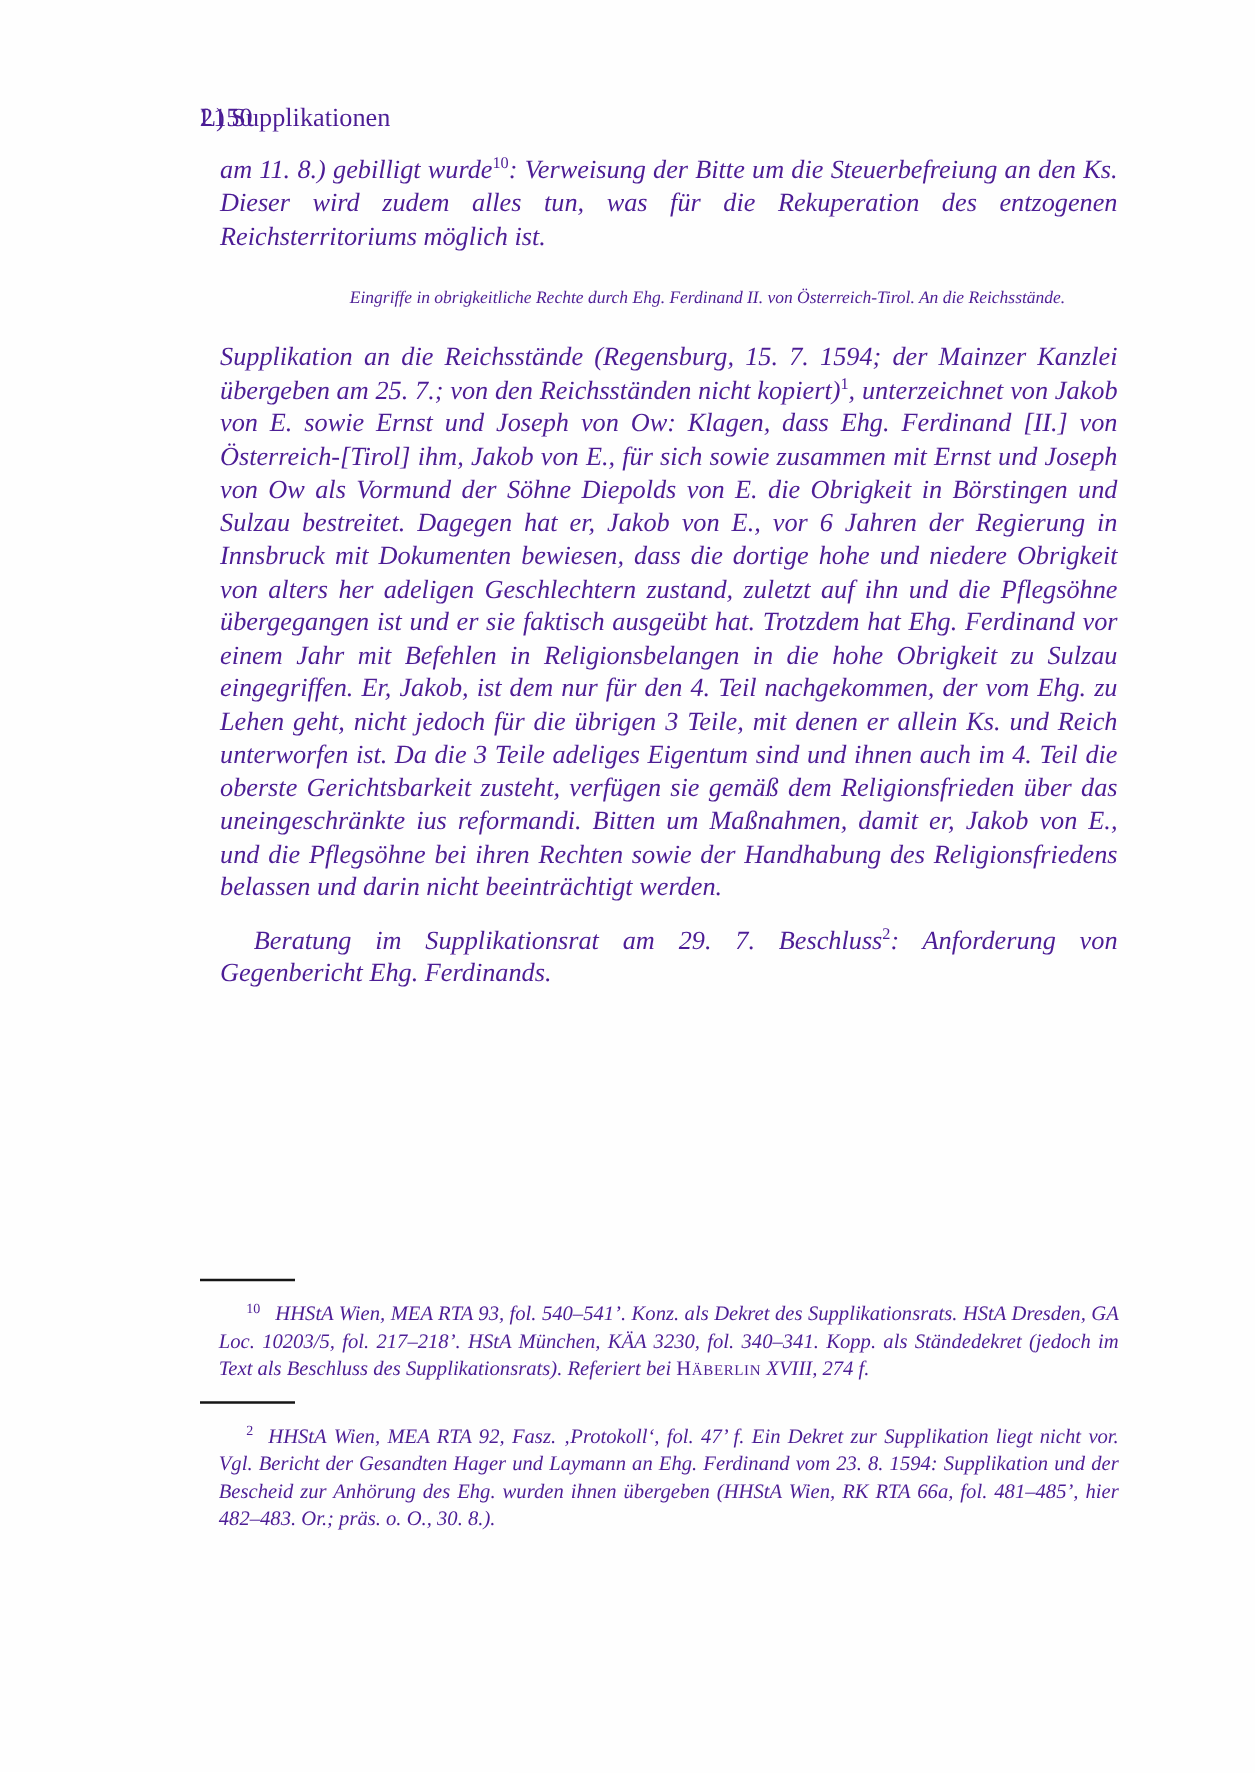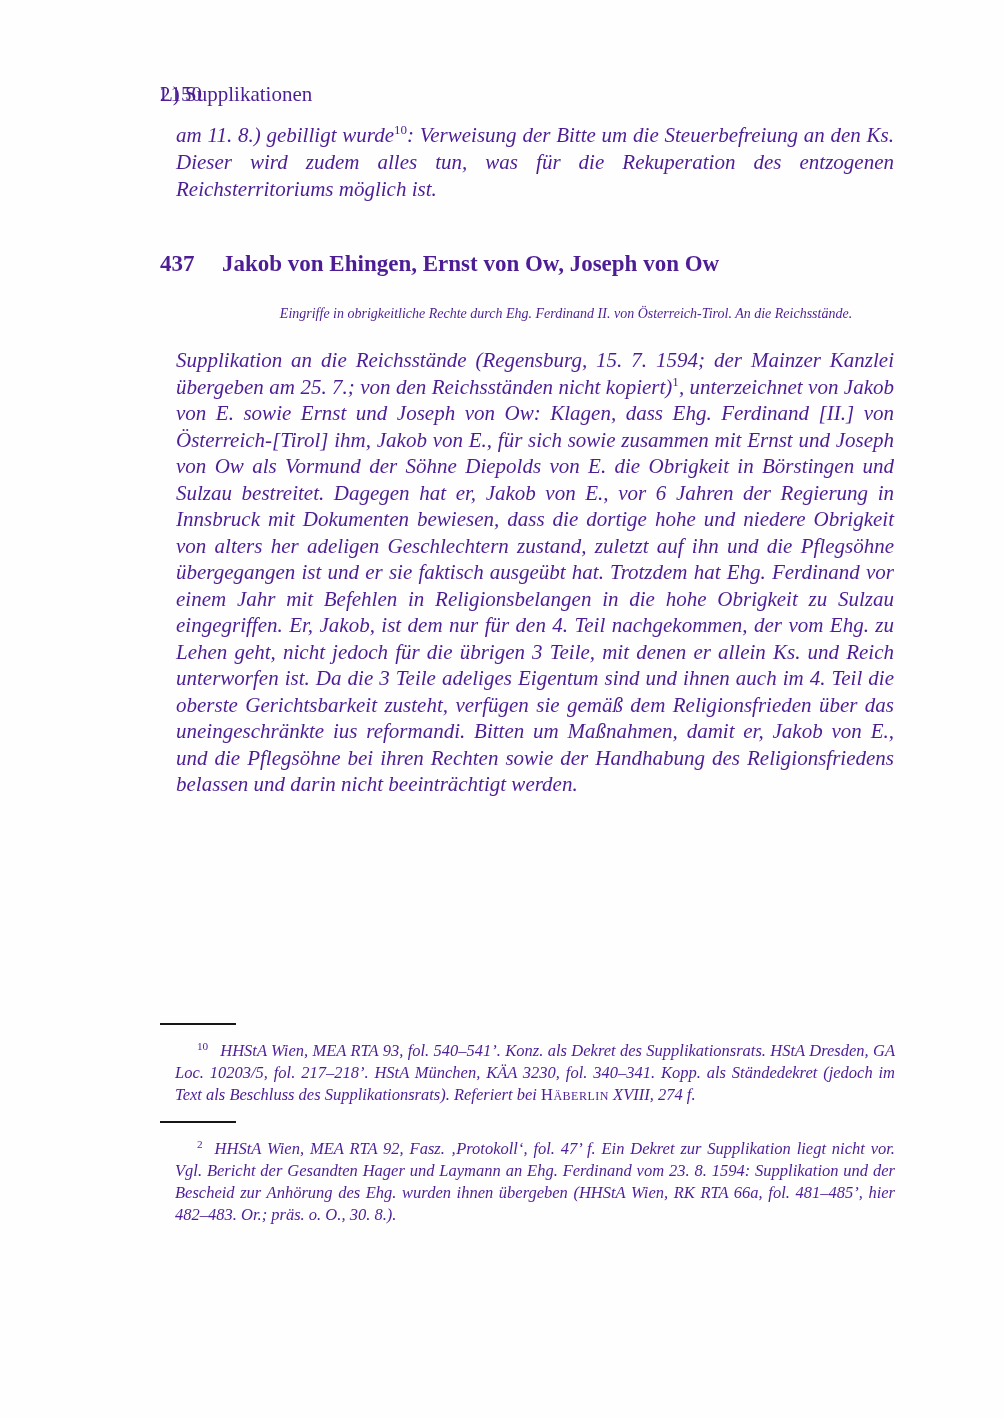--- a/index.html
+++ b/index.html
@@ -128,26 +128,26 @@
 
 <div class="page">
 
   <header class="running-header">
     <span class="page-number">2150</span>
     <span class="running-head">L) Supplikationen</span>
   </header>
 
   <p class="body-paragraph intro"><span>am 11. 8.) gebilligt wurde</span><sup class="note-ref">10</sup><span>: Verweisung der Bitte um die Steuerbefreiung an den Ks. Dieser wird zudem alles tun, was für die Rekuperation des entzogenen Reichsterritoriums möglich ist.</span></p>
 
-  <h2 class="section-heading"><span class="section-number">437</span><span class="section-title">Jakob von Ehingen, Ernst von Ow, Joseph von Ow</span></h2>
 
   <p class="subtitle">Eingriffe in obrigkeitliche Rechte durch Ehg. Ferdinand II. von Österreich-Tirol. An die Reichsstände.</p>
 
   <p class="body-paragraph summary"><span>Supplikation an die Reichsstände (Regensburg, 15. 7. 1594; der Mainzer Kanzlei übergeben am 25. 7.; von den Reichsständen nicht kopiert)</span><sup class="note-ref">1</sup><span>, unterzeichnet von Jakob von E. sowie Ernst und Joseph von Ow: Klagen, dass Ehg. Ferdinand [II.] von Österreich-[Tirol] ihm, Jakob von E., für sich sowie zusammen mit Ernst und Joseph von Ow als Vormund der Söhne Diepolds von E. die Obrigkeit in Börstingen und Sulzau bestreitet. Dagegen hat er, Jakob von E., vor 6 Jahren der Regierung in Innsbruck mit Dokumenten bewiesen, dass die dortige hohe und niedere Obrigkeit von alters her adeligen Geschlechtern zustand, zuletzt auf ihn und die Pflegsöhne übergegangen ist und er sie faktisch ausgeübt hat. Trotzdem hat Ehg. Ferdinand vor einem Jahr mit Befehlen in Religionsbelangen in die hohe Obrigkeit zu Sulzau eingegriffen. Er, Jakob, ist dem nur für den 4. Teil nachgekommen, der vom Ehg. zu Lehen geht, nicht jedoch für die übrigen 3 Teile, mit denen er allein Ks. und Reich unterworfen ist. Da die 3 Teile adeliges Eigentum sind und ihnen auch im 4. Teil die oberste Gerichtsbarkeit zusteht, verfügen sie gemäß dem Religionsfrieden über das uneingeschränkte ius reformandi. Bitten um Maßnahmen, damit er, Jakob von E., und die Pflegsöhne bei ihren Rechten sowie der Handhabung des Religionsfriedens belassen und darin nicht beeinträchtigt werden.</span></p>
 
+  <p class="body-paragraph deliberation"><span>Beratung im Supplikationsrat am 29. 7. Beschluss</span><sup class="note-ref">2</sup><span>: Anforderung von Gegenbericht Ehg. Ferdinands.</span></p>
 
   <div class="footnotes">
     <div class="footnote-rule"></div>
     <p class="footnote"><sup class="fn-marker">10</sup><span>HHStA Wien, MEA RTA 93, fol. 540–541’. Konz. als Dekret des Supplikationsrats. HStA Dresden, GA Loc. 10203/5, fol. 217–218’. HStA München, KÄA 3230, fol. 340–341. Kopp. als Ständedekret (jedoch im Text als Beschluss des Supplikationsrats). Referiert bei </span><span class="smallcaps">Häberlin</span><span> XVIII, 274 f.</span></p>
     <div class="footnote-rule second"></div>
     <p class="footnote"><sup class="fn-marker">2</sup><span>HHStA Wien, MEA RTA 92, Fasz. ‚Protokoll‘, fol. 47’ f. Ein Dekret zur Supplikation liegt nicht vor. Vgl. Bericht der Gesandten Hager und Laymann an Ehg. Ferdinand vom 23. 8. 1594: Supplikation und der Bescheid zur Anhörung des Ehg. wurden ihnen übergeben (HHStA Wien, RK RTA 66a, fol. 481–485’, hier 482–483. Or.; präs. o. O., 30. 8.).</span></p>
   </div>
 
 </div>
 

